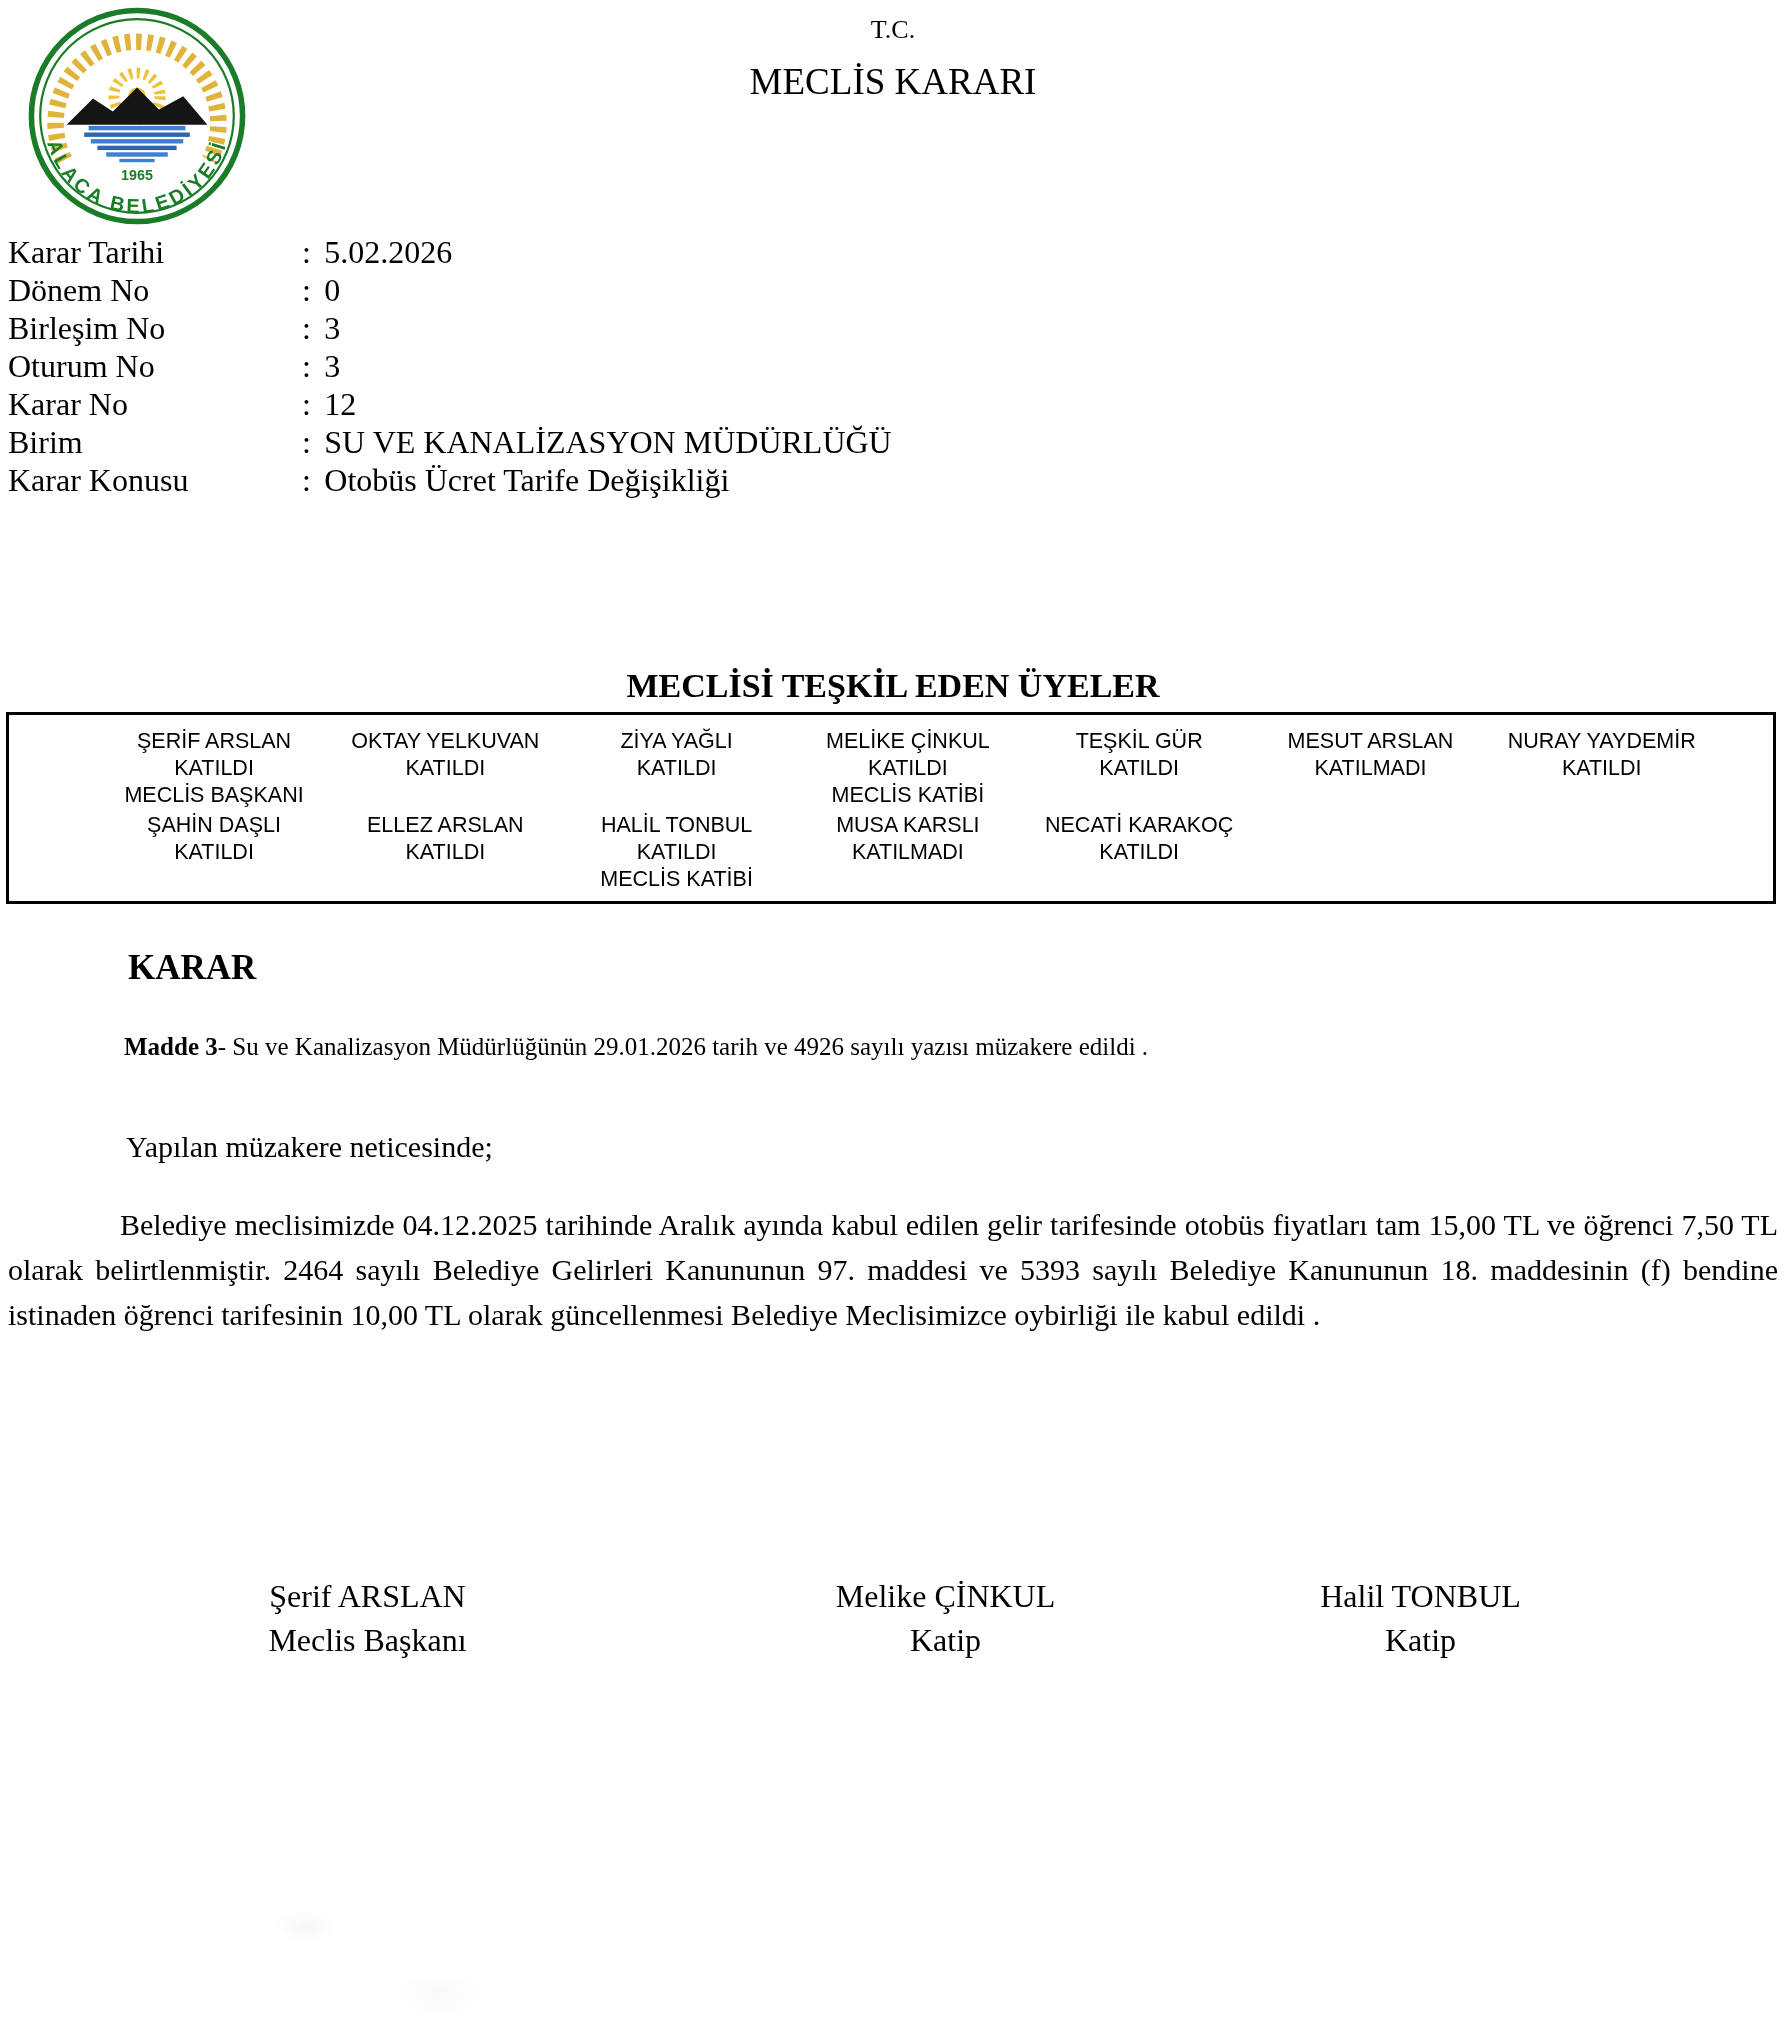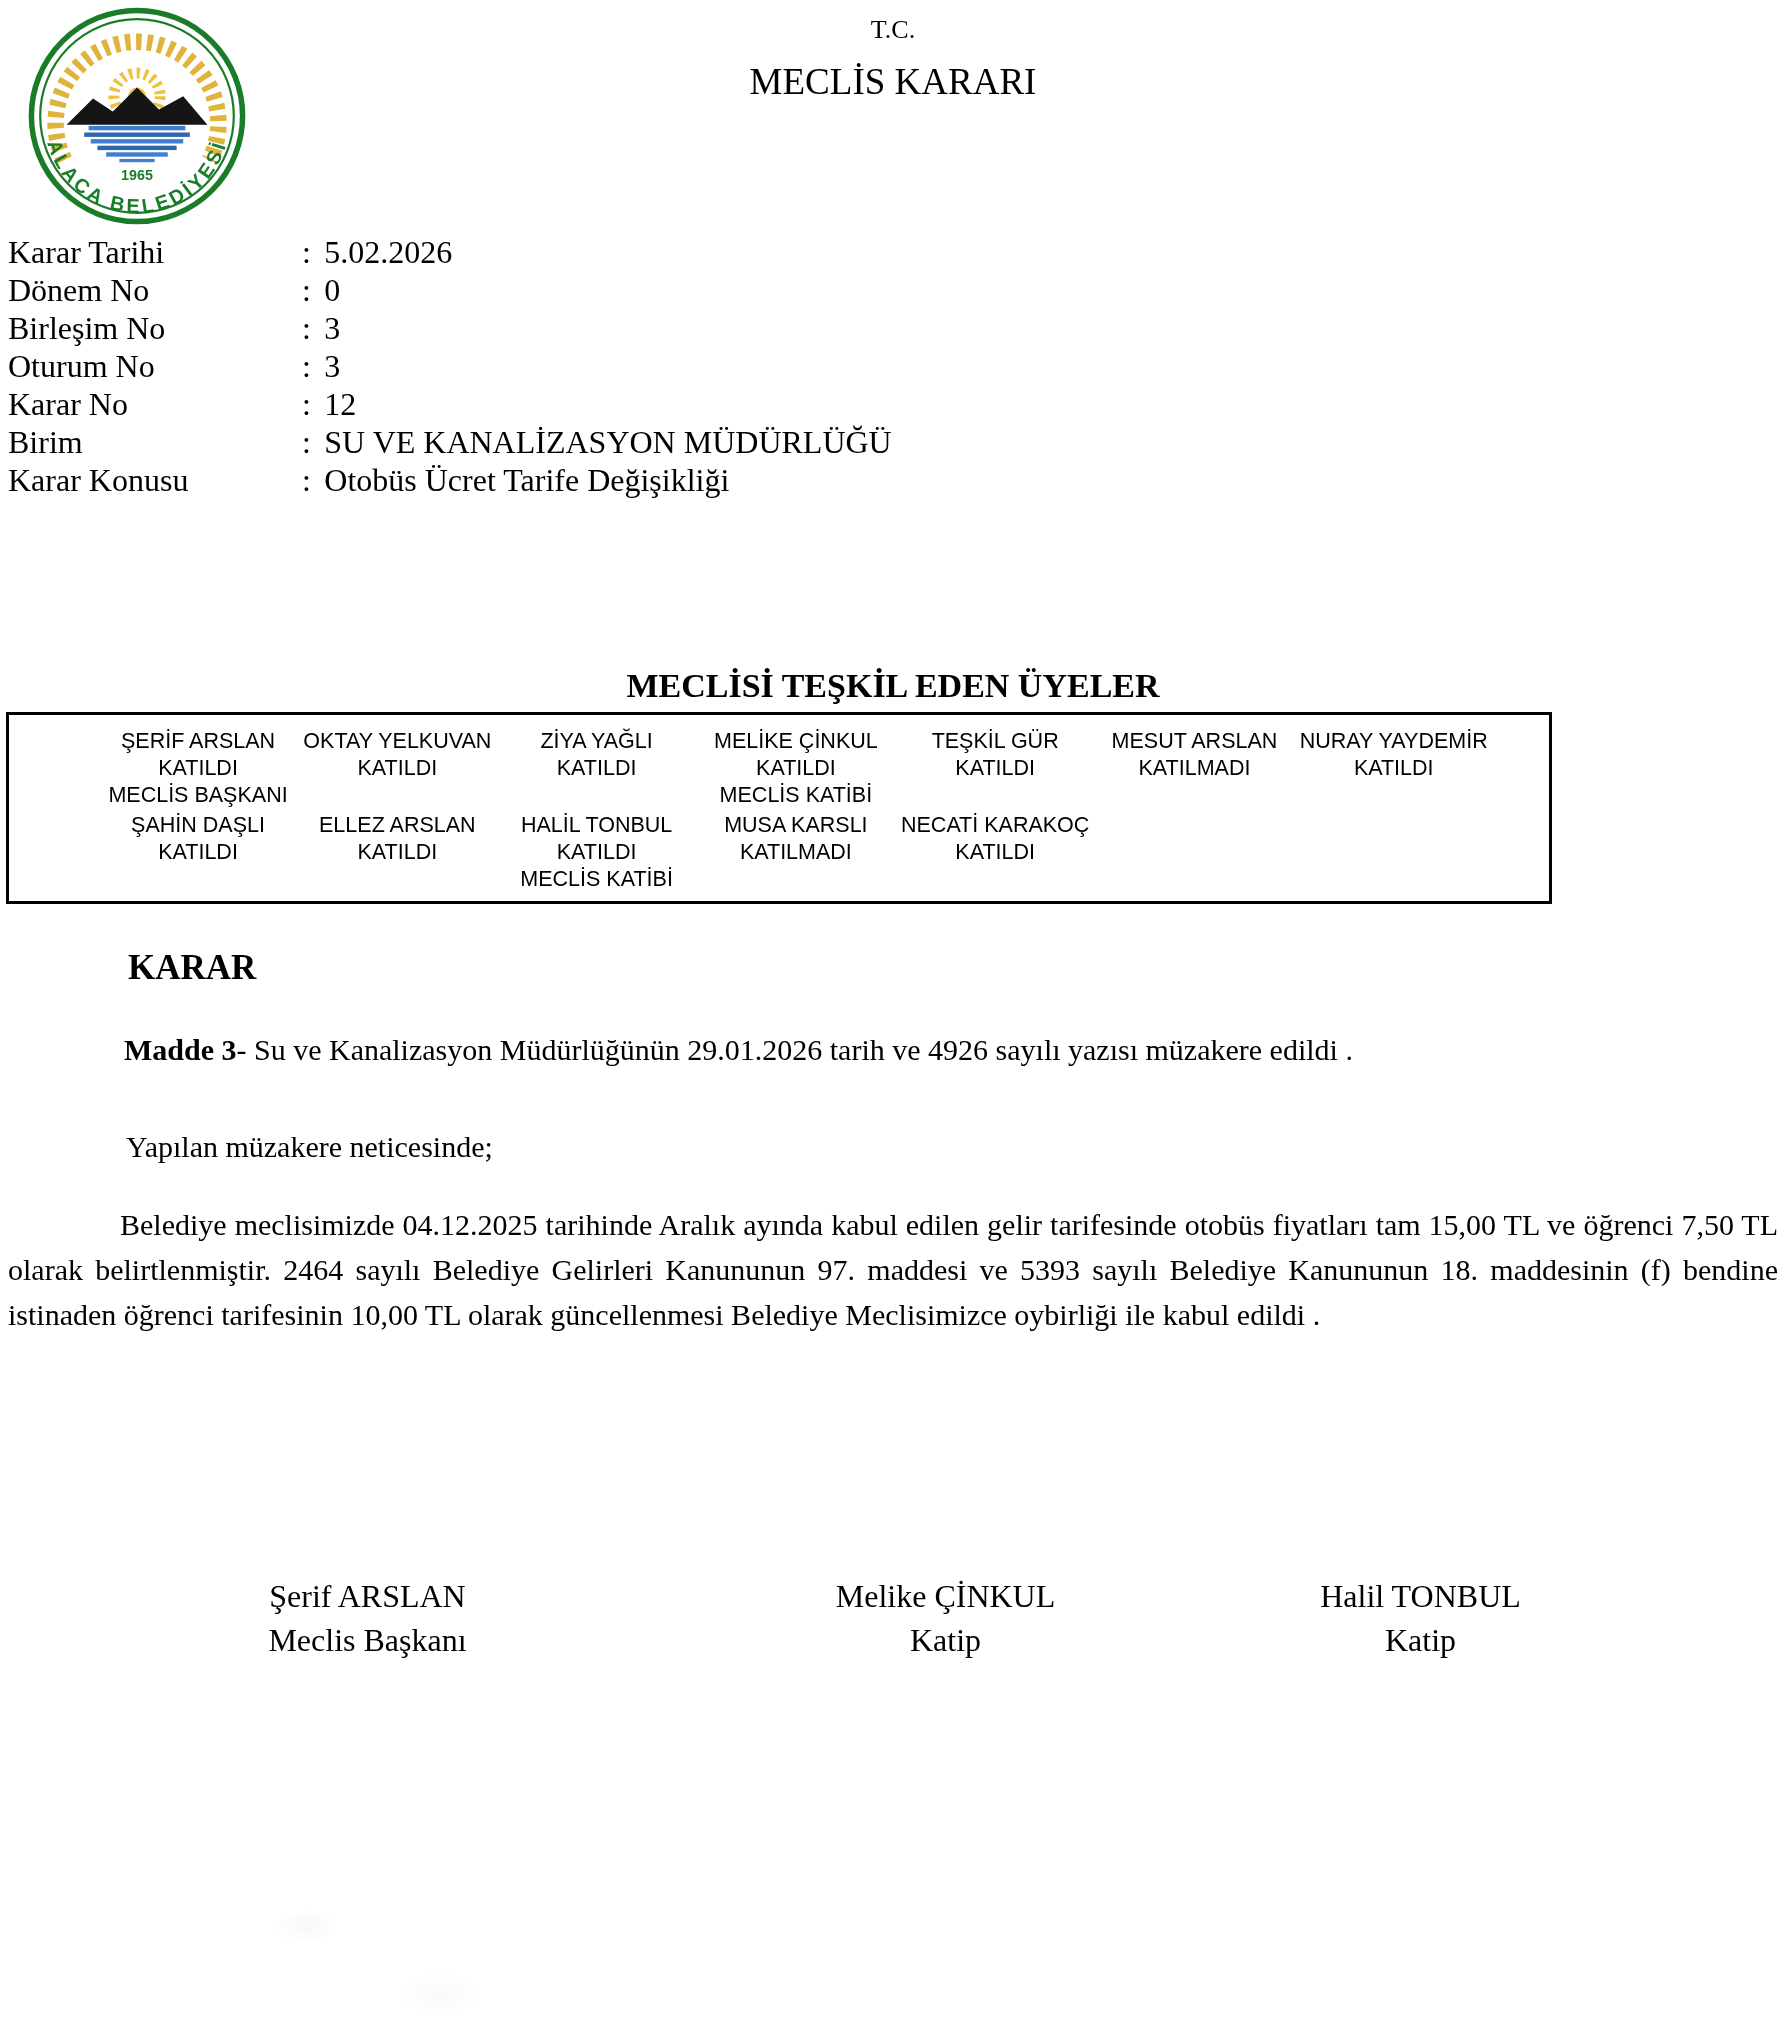--- a/index.html
+++ b/index.html
@@ -27,38 +27,38 @@
   .meta-row { height:38px; line-height:38px; white-space:nowrap; }
   .meta-label { display:inline-block; width:294px; }
   .meta-colon { display:inline-block; width:22.3px; }
 
   
   .members-title {
     position:absolute; left:0; top:667px; width:1786px;
     text-align:center; font-size:34px; font-weight:bold;
   }
   .members-box {
-    position:absolute; left:6.4px; top:712px; width:1546px; height:192px;
+    position:absolute; left:6.4px; top:712px; width:1770px; height:192px;
     border:3.2px solid #000; box-sizing:border-box;
   }
   .m-grid {
     display:grid; grid-template-columns:repeat(7,1fr);
     padding:0 56px 0 89px;
   }
   .m-grid.row1 { margin-top:12.8px; }
   .m-grid.row2 { margin-top:3.2px; }
   .member-cell {
     text-align:center;
     font-family:"Liberation Sans","DejaVu Sans",sans-serif;
     font-size:21.5px; line-height:27px;
   }
 
   
   .karar-heading { position:absolute; left:128px; top:948px; font-size:35px; font-weight:bold; }
-  .madde-para   { position:absolute; left:124px; top:1033px; font-size:30px; }
+  .madde-para   { position:absolute; left:124px; top:1033px; font-size:25px; }
   .madde-label  { font-weight:bold; }
   .para2        { position:absolute; left:126px; top:1130px; font-size:30px; }
   .para3 {
     position:absolute; left:8px; top:1202px; width:1770px;
     font-size:30px; line-height:45px;
     text-align:justify; text-indent:112px;
   }
 
   
   .sig { position:absolute; top:1574px; width:367px; text-align:center; font-size:32px; line-height:44px; }

